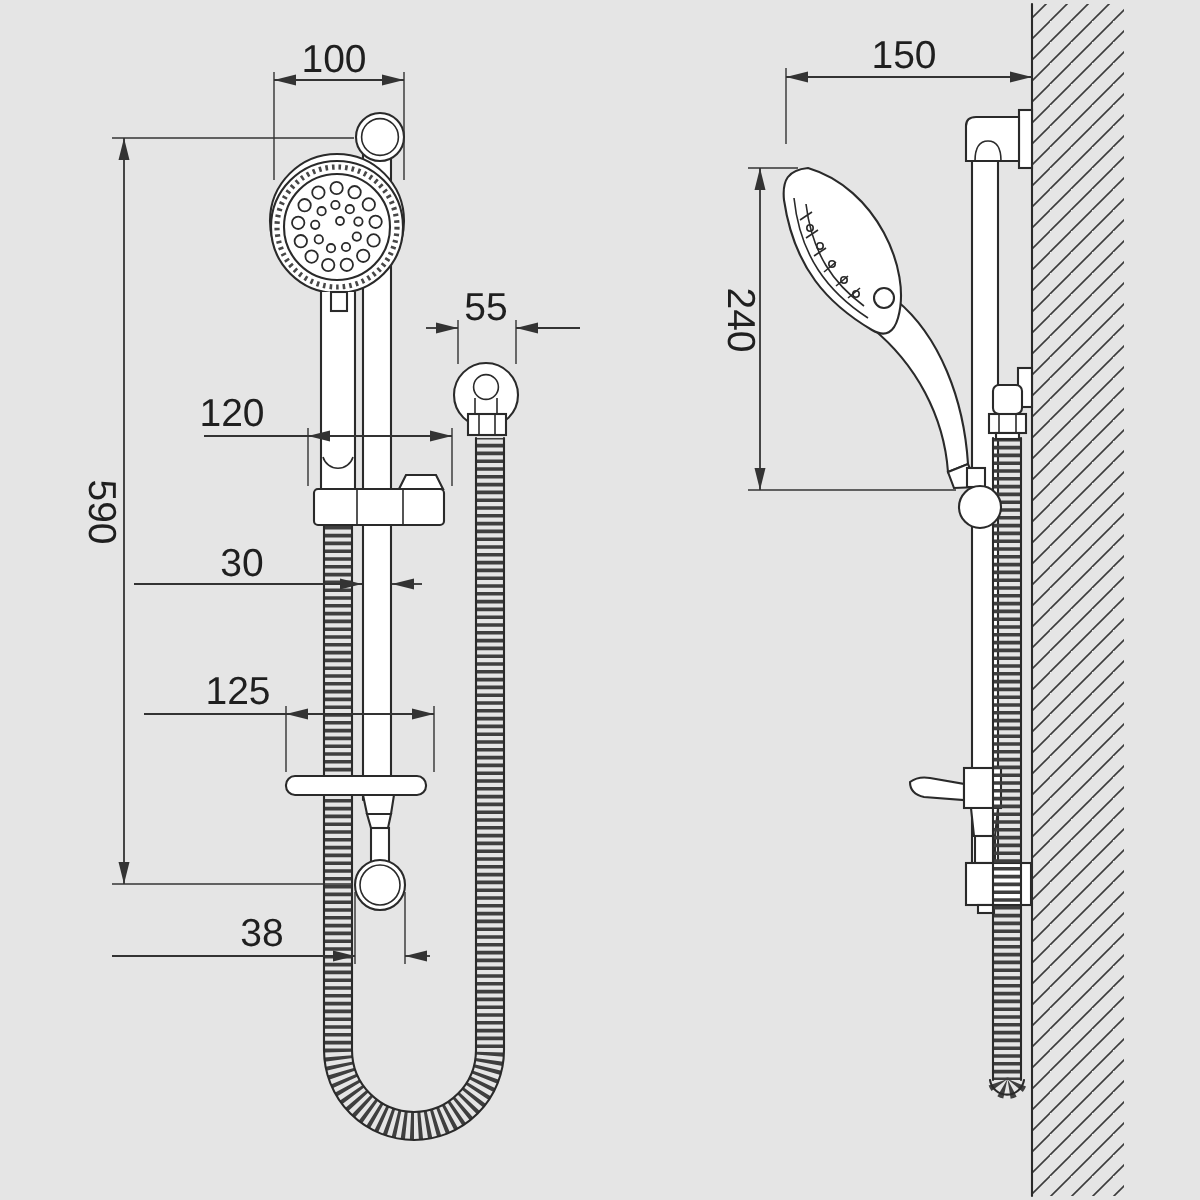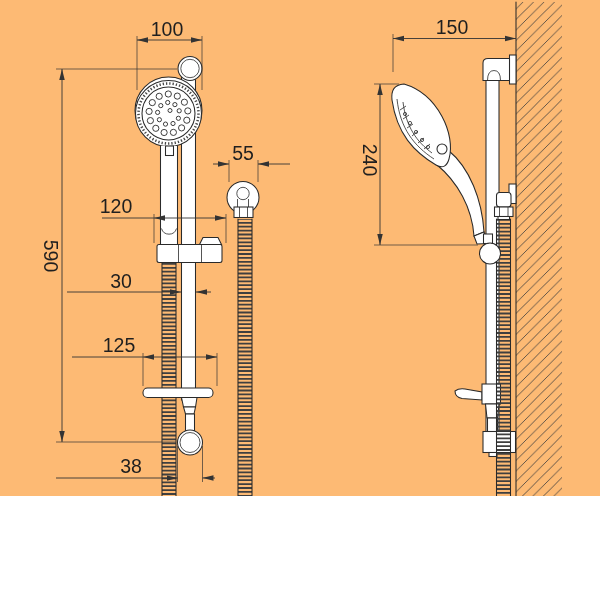--- a/index.html
+++ b/index.html
@@ -1,16 +1,16 @@
 <!DOCTYPE html>
 <html><head>
 <meta charset="utf-8">
 <style>
   html,body{margin:0;padding:0;background:#fff;}
-  #stage{width:600px;height:496px;position:relative;background:#fdba74;overflow:hidden;}
+  #stage{width:600px;height:600px;position:relative;background:#e5e5e5;overflow:hidden;}
   svg{display:block;}
   .ln{stroke:#2a2a2a;stroke-width:1.05;fill:none;stroke-linecap:round;}
   .wf{stroke:#2a2a2a;stroke-width:1.05;fill:#ffffff;}
   .thin{stroke:#2a2a2a;stroke-width:0.8;fill:none;}
   .dim{stroke:#333;stroke-width:0.9;fill:none;}
   .ext{stroke:#333;stroke-width:0.7;fill:none;}
   .ribs{stroke:#3f3f3f;fill:none;}
   .noz{stroke:#2a2a2a;stroke-width:0.9;fill:#fff;}
   text.dim-t{font-family:"Liberation Sans",sans-serif;font-size:19.5px;fill:#1f1f1f;text-anchor:middle;}
 </style>

